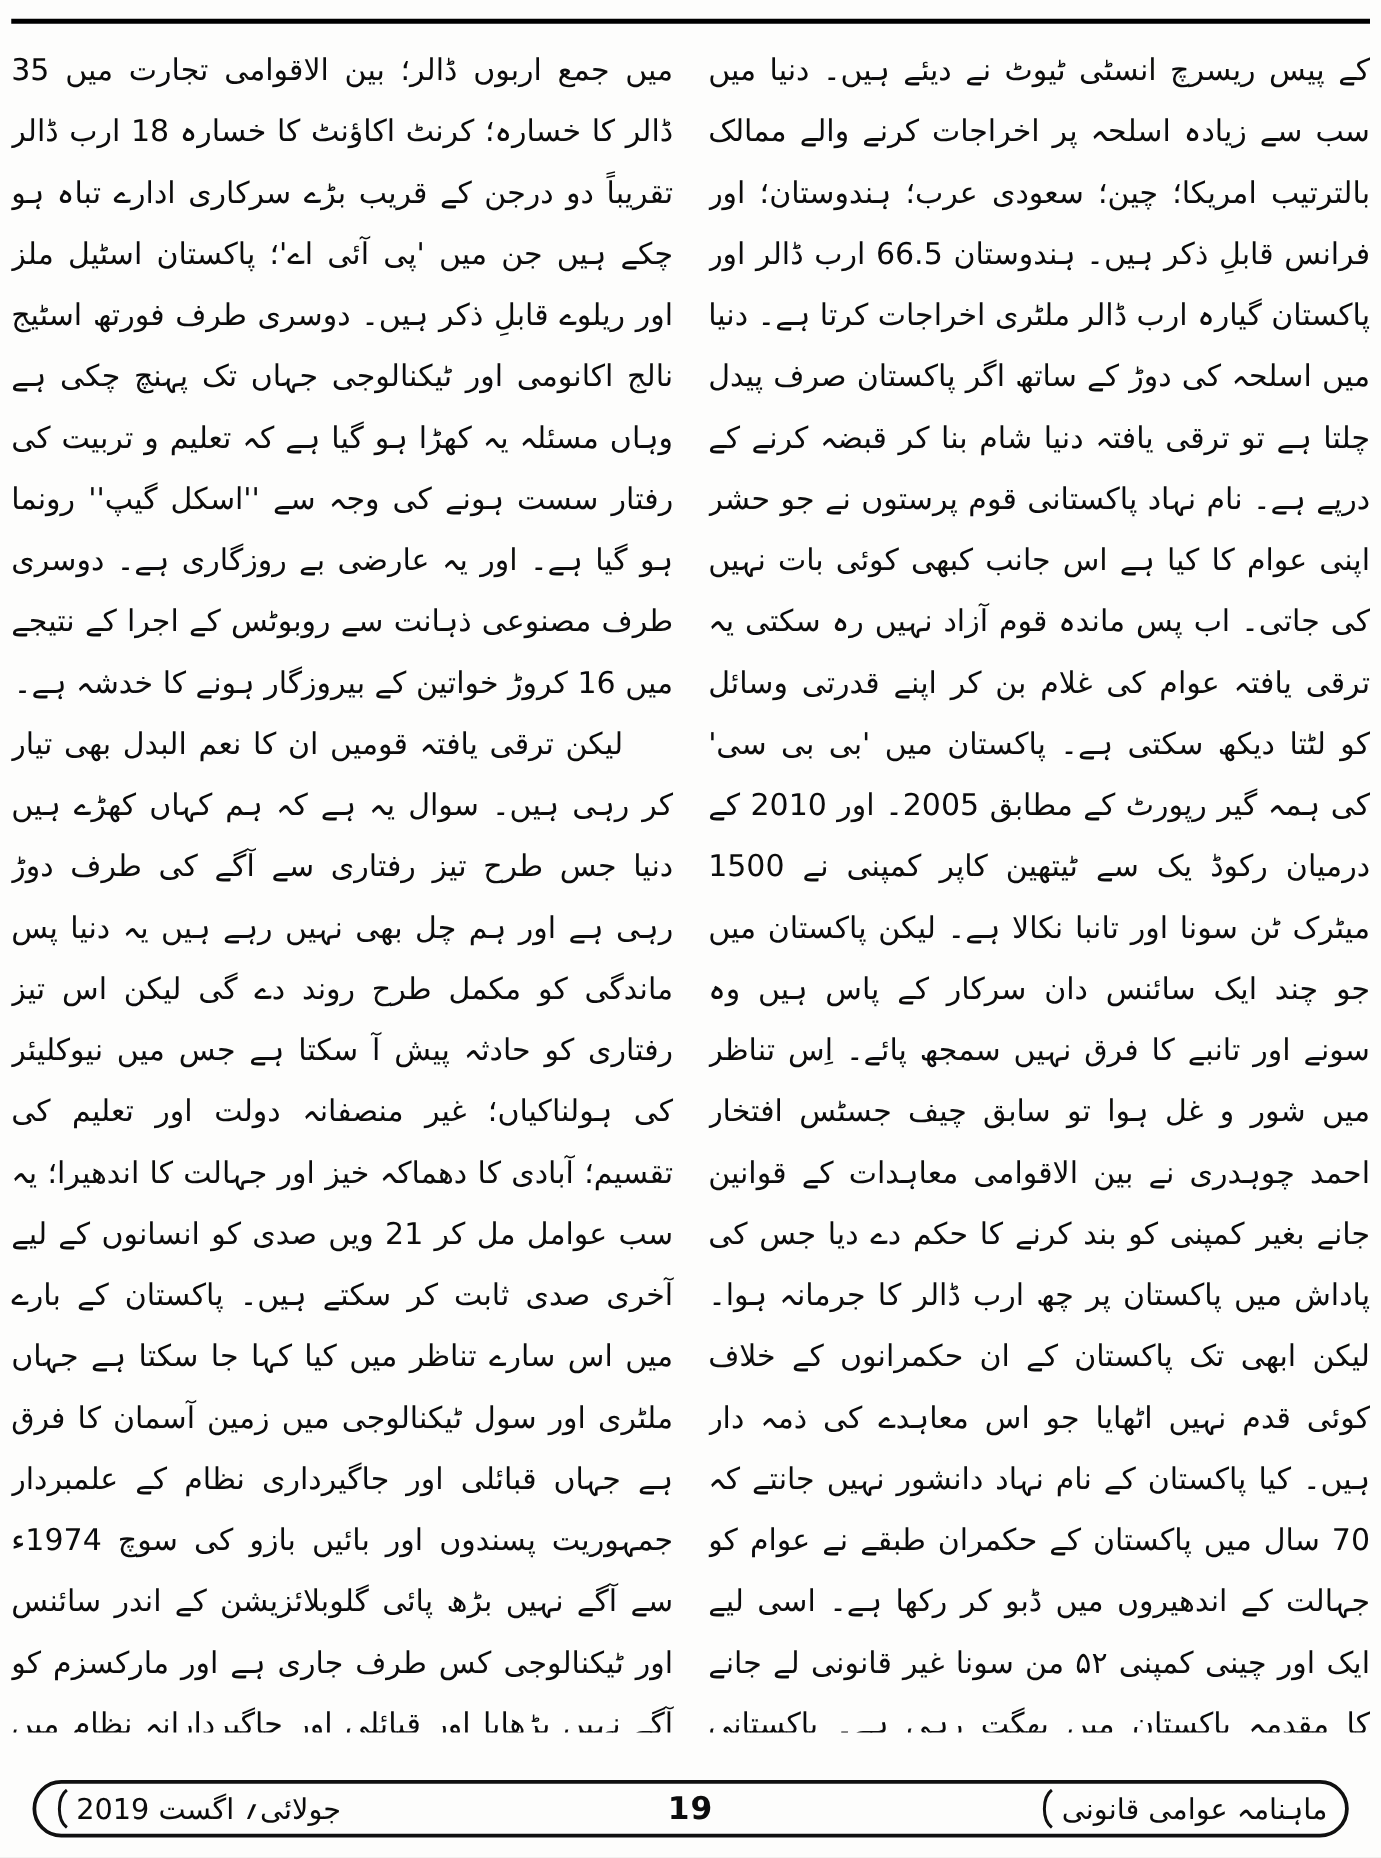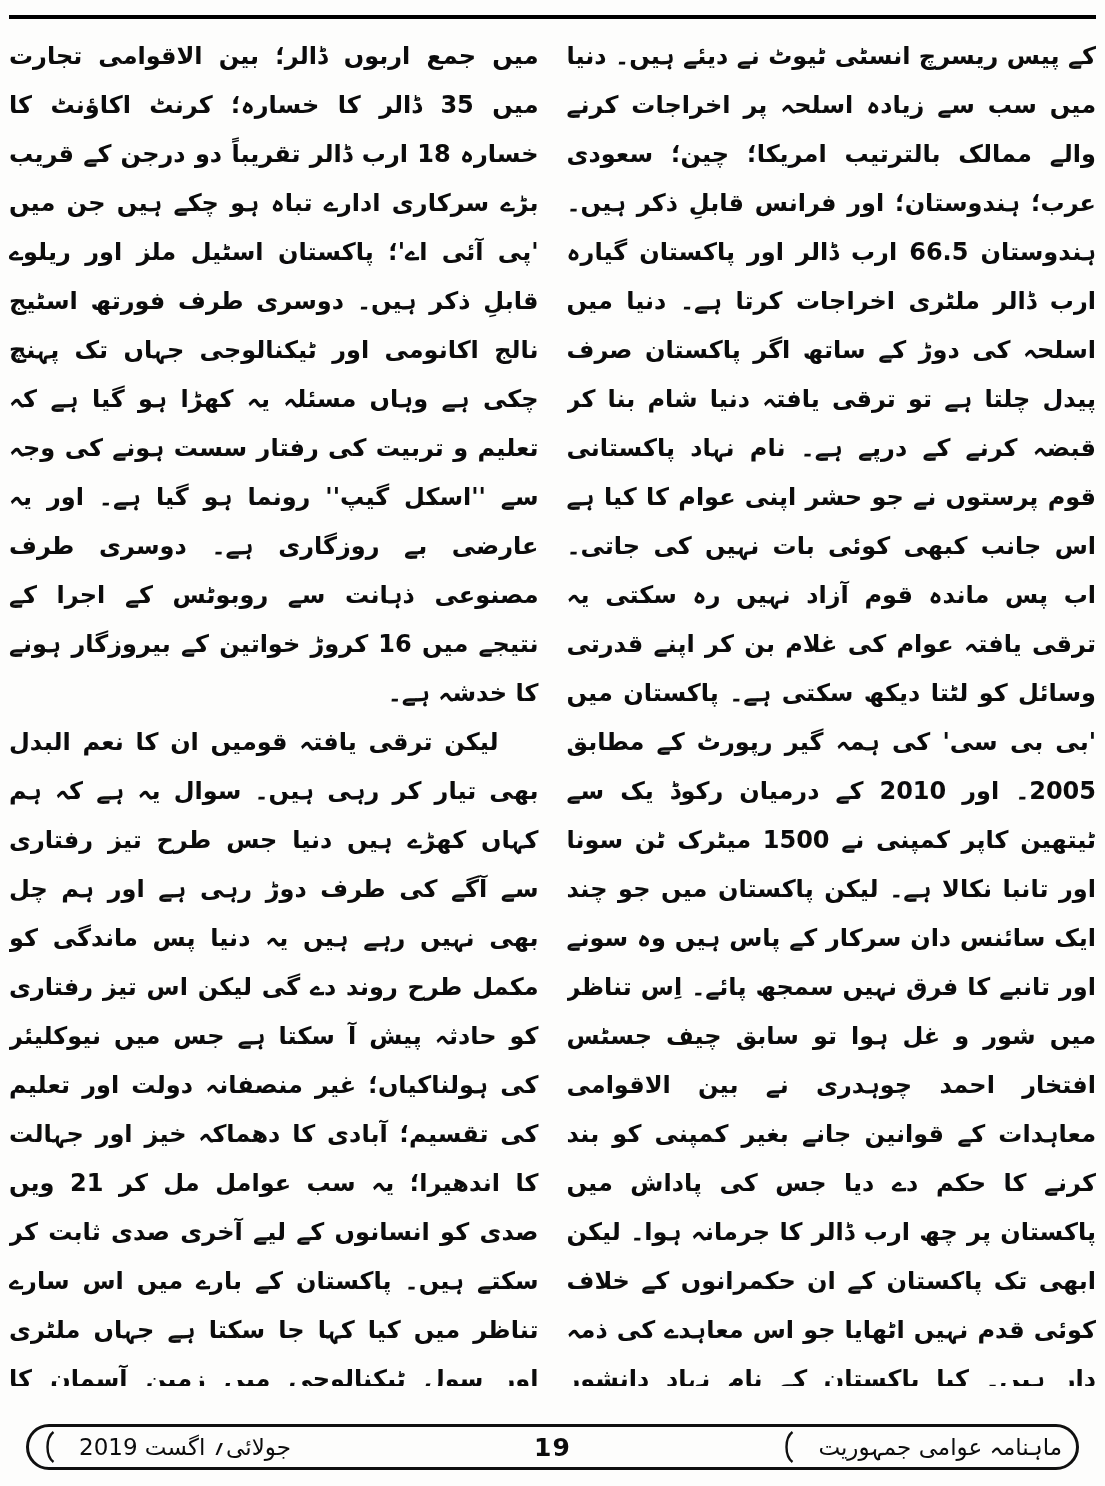--- a/index.html
+++ b/index.html
@@ -22,34 +22,34 @@
     overflow:hidden;
   }
   .col {
     flex:1 1 0;
     direction:rtl;
     text-align:justify;
     font-size:24px;
     line-height:49px;
     overflow:hidden;
   }
-  .col p { margin:0;font-weight:bold; }
+  .col p { margin:0; }
   .col p.indent { text-indent:40px; }
   .footer {
     position:absolute; left:26px; right:26px; bottom:16px;
     height:40px;
     border:3px solid #101010;
     border-radius:23px;
     direction:rtl;
     display:flex; align-items:center; justify-content:space-between;
     padding:0 14px;
     font-size:23px;
     background:#fdfdfc;
   }
-  .footer-group { display:flex; align-items:center; gap:24px;justify-content:center; }
+  .footer-group { display:flex; align-items:center; gap:6px;justify-content:center; }
   .page-number {
     position:absolute; left:50%; top:50%;
     transform:translate(-50%,-50%);
     font-weight:bold; font-size:25px;
     letter-spacing:1px;
     direction:ltr;
   }
   .paren-arc { display:block; }
 </style>
 </head>
@@ -64,21 +64,21 @@
       <p>کے پیس ریسرچ انسٹی ٹیوٹ نے دیئے ہیں۔ دنیا میں سب سے زیادہ اسلحہ پر اخراجات کرنے والے ممالک بالترتیب امریکا؛ چین؛ سعودی عرب؛ ہندوستان؛ اور فرانس قابلِ ذکر ہیں۔ ہندوستان 66.5 ارب ڈالر اور پاکستان گیارہ ارب ڈالر ملٹری اخراجات کرتا ہے۔ دنیا میں اسلحہ کی دوڑ کے ساتھ اگر پاکستان صرف پیدل چلتا ہے تو ترقی یافتہ دنیا شام بنا کر قبضہ کرنے کے درپے ہے۔ نام نہاد پاکستانی قوم پرستوں نے جو حشر اپنی عوام کا کیا ہے اس جانب کبھی کوئی بات نہیں کی جاتی۔ اب پس ماندہ قوم آزاد نہیں رہ سکتی یہ ترقی یافتہ عوام کی غلام بن کر اپنے قدرتی وسائل کو لٹتا دیکھ سکتی ہے۔ پاکستان میں 'بی بی سی' کی ہمہ گیر رپورٹ کے مطابق 2005۔ اور 2010 کے درمیان رکوڈ یک سے ٹیتھین کاپر کمپنی نے 1500 میٹرک ٹن سونا اور تانبا نکالا ہے۔ لیکن پاکستان میں جو چند ایک سائنس دان سرکار کے پاس ہیں وہ سونے اور تانبے کا فرق نہیں سمجھ پائے۔ اِس تناظر میں شور و غل ہوا تو سابق چیف جسٹس افتخار احمد چوہدری نے بین الاقوامی معاہدات کے قوانین جانے بغیر کمپنی کو بند کرنے کا حکم دے دیا جس کی پاداش میں پاکستان پر چھ ارب ڈالر کا جرمانہ ہوا۔ لیکن ابھی تک پاکستان کے ان حکمرانوں کے خلاف کوئی قدم نہیں اٹھایا جو اس معاہدے کی ذمہ دار ہیں۔ کیا پاکستان کے نام نہاد دانشور نہیں جانتے کہ 70 سال میں پاکستان کے حکمران طبقے نے عوام کو جہالت کے اندھیروں میں ڈبو کر رکھا ہے۔ اسی لیے ایک اور چینی کمپنی ۵۲ من سونا غیر قانونی لے جانے کا مقدمہ پاکستان میں بھگت رہی ہے۔ پاکستانی سائنسدانوں کو ریت اور سونے کا فرق بھی معلوم نہیں؛ تو پھر وہ قومیں جو ترقی یافتہ ہیں وہ پس ماندگی کو ہمہ وقت روندنے کو تیار ہیں۔ یونیسف کے مطابق اس وقت بھی ایک ارب لوگوں نے بنیادی قاعدہ بھی نہیں پڑھا۔ 64 کروڑ دنیا کے لوگ صاف پانی کو ترستے ہیں۔ اس میں 40 کروڑ آبادی کو پانی ڈھونڈنا پڑتا ہے 27 کروڑ آبادی کو صحت کی سہولت تک یکسر رسائی نہیں؛ اور دوسری جانب ٹیکنالوجی کے نتیجے میں نامیاتی ذہن پیدا کر کے انسان کا پلازما خود بنا کر انسان بنانے کے خطرناک کام بھی جاری ہے۔ پاکستان میں ملٹری ٹیکنالوجی تو عالمی سطح کی ہے مگر سول ٹیکنالوجی کی یہ حالت ہے کہ 12 فلور میں آگ بجھانے کے لیے اسنارکل تک نہیں ہے۔ مزید براں 95 ارب ڈالر کے قرضے اور باہر کے ملکوں</p>
     </div>
     <div class="col">
       <p>میں جمع اربوں ڈالر؛ بین الاقوامی تجارت میں 35 ڈالر کا خسارہ؛ کرنٹ اکاؤنٹ کا خسارہ 18 ارب ڈالر تقریباً دو درجن کے قریب بڑے سرکاری ادارے تباہ ہو چکے ہیں جن میں 'پی آئی اے'؛ پاکستان اسٹیل ملز اور ریلوے قابلِ ذکر ہیں۔ دوسری طرف فورتھ اسٹیج نالج اکانومی اور ٹیکنالوجی جہاں تک پہنچ چکی ہے وہاں مسئلہ یہ کھڑا ہو گیا ہے کہ تعلیم و تربیت کی رفتار سست ہونے کی وجہ سے ''اسکل گیپ'' رونما ہو گیا ہے۔ اور یہ عارضی بے روزگاری ہے۔ دوسری طرف مصنوعی ذہانت سے روبوٹس کے اجرا کے نتیجے میں 16 کروڑ خواتین کے بیروزگار ہونے کا خدشہ ہے۔</p>
       <p class="indent">لیکن ترقی یافتہ قومیں ان کا نعم البدل بھی تیار کر رہی ہیں۔ سوال یہ ہے کہ ہم کہاں کھڑے ہیں دنیا جس طرح تیز رفتاری سے آگے کی طرف دوڑ رہی ہے اور ہم چل بھی نہیں رہے ہیں یہ دنیا پس ماندگی کو مکمل طرح روند دے گی لیکن اس تیز رفتاری کو حادثہ پیش آ سکتا ہے جس میں نیوکلیئر کی ہولناکیاں؛ غیر منصفانہ دولت اور تعلیم کی تقسیم؛ آبادی کا دھماکہ خیز اور جہالت کا اندھیرا؛ یہ سب عوامل مل کر 21 ویں صدی کو انسانوں کے لیے آخری صدی ثابت کر سکتے ہیں۔ پاکستان کے بارے میں اس سارے تناظر میں کیا کہا جا سکتا ہے جہاں ملٹری اور سول ٹیکنالوجی میں زمین آسمان کا فرق ہے جہاں قبائلی اور جاگیرداری نظام کے علمبردار جمہوریت پسندوں اور بائیں بازو کی سوچ 1974ء سے آگے نہیں بڑھ پائی گلوبلائزیشن کے اندر سائنس اور ٹیکنالوجی کس طرف جاری ہے اور مارکسزم کو آگے نہیں بڑھایا اور قبائلی اور جاگیردارانہ نظام میں انقلاب لانے پر صرف مباحثہ ہی ہوتا ہے قربانیاں دینے والے دنیا سدھار گئے چند ایک رہ گئے ہیں وہ بھی اپنے مسائل جو موجودہ نظام نے مسلط کیے ہیں اُن سے پنجہ فگن ہیں یا پھر بیمار ہیں اور کوئی پوچھنے والا نہیں ہے۔ سیاست میں ایک طرف نوٹ گنتی کرنے والے رہ گئے ہیں دوسری طرف کرکٹ کے ذریعے کرپشن کو بولڈ کرنے والے ہیں۔ کہنے کا مقصد یہ ہے کہ ملک کو برباد کرنے والے جیل میں ہیں اور وہ سزا پائیں گے۔ پاکستان سی پیک کے لیے چین سے 60 ارب ڈالر کا قرضہ لے چکا ہے۔ لیکن اسٹیٹ بنک میں ایک ڈالر نہیں آیا اور ہم چین کو یہ قرضے ڈالروں میں واپس کریں گے۔ یہ الگ موضوع کہ اس سے کتنا فائدہ ہوگا؟ امریکا کے</p>
     </div>
   </div>
 
   <div class="footer">
     <div class="footer-group">
-      <span>ماہنامہ عوامی جمہوریت</span>
+      <span>ماہنامہ عوامی قانونی</span>
       <svg class="paren-arc" width="12" height="32" viewBox="0 0 12 32" aria-hidden="true">
         <path d="M10.5 1 C 2.5 7, 2.5 25, 10.5 31" fill="none" stroke="#101010" stroke-width="2.4"></path>
       </svg>
     </div>
 
     <div class="page-number">19</div>
 
     <div class="footer-group">
       <span>جولائی؍ اگست 2019</span>
       <svg class="paren-arc" width="12" height="32" viewBox="0 0 12 32" aria-hidden="true">

